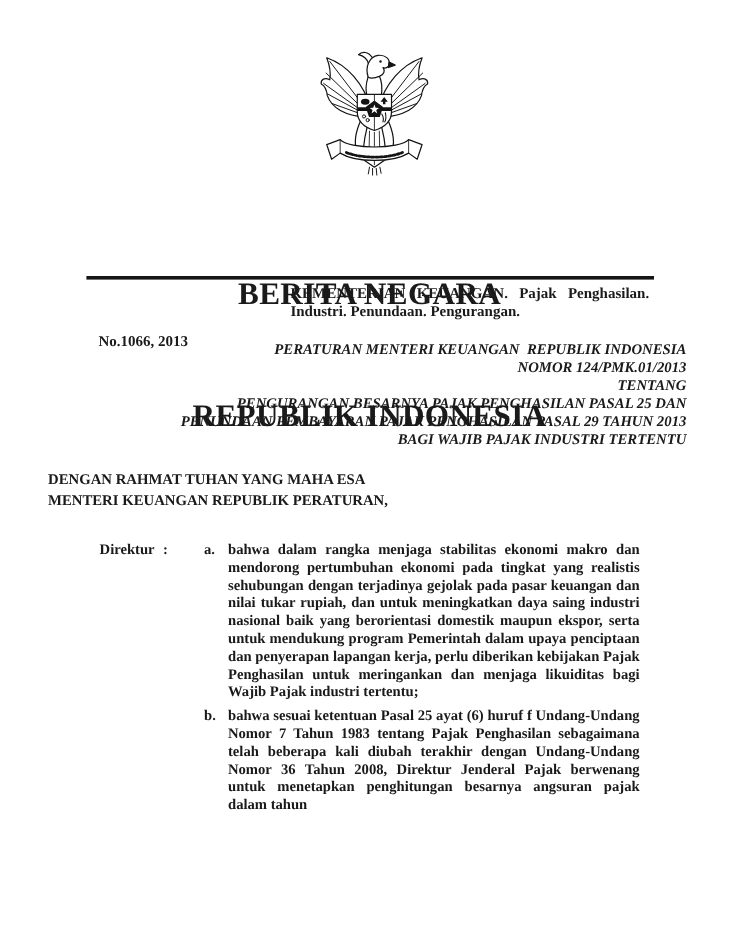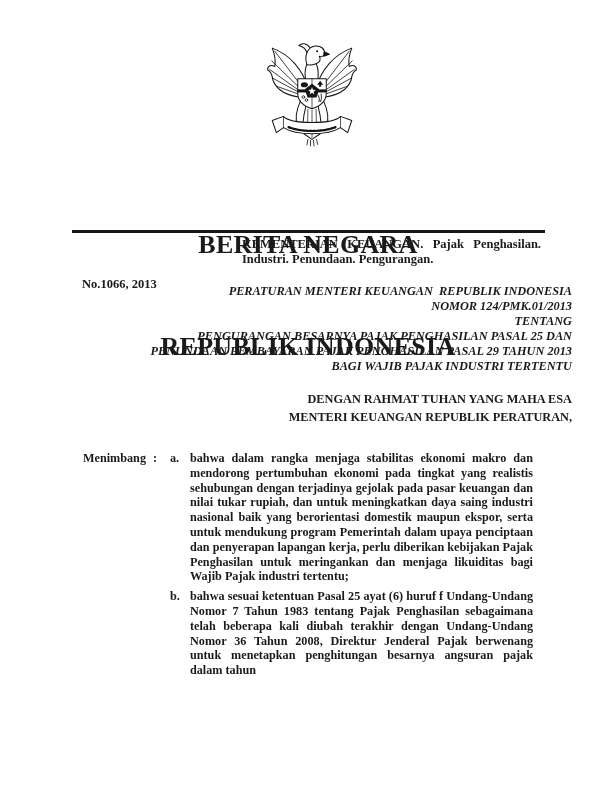--- a/index.html
+++ b/index.html
@@ -86,21 +86,21 @@
     line-height: 15px;
     font-style: italic;
   }
   .title-line { white-space: pre-wrap; }
 
   
   .invocation, .authority {
     position: absolute;
     left: 40px;
     width: 532px;
-    text-align: right;
+    text-align: left;
     font-size: 12.3px;
     line-height: 14px;
   }
   .invocation { top: 392px; }
   .authority  { top: 410px; }
 
   
   .considerations {
     position: absolute;
     left: 83px;
@@ -214,21 +214,21 @@
     <div class="title-line">PENGURANGAN BESARNYA PAJAK PENGHASILAN PASAL 25 DAN</div>
     <div class="title-line">PENUNDAAN PEMBAYARAN PAJAK PENGHASILAN PASAL 29 TAHUN 2013</div>
     <div class="title-line">BAGI WAJIB PAJAK INDUSTRI TERTENTU</div>
   </div>
 
   <div class="invocation">DENGAN RAHMAT TUHAN YANG MAHA ESA</div>
   <div class="authority">MENTERI KEUANGAN REPUBLIK PERATURAN,</div>
 
   <div class="considerations">
     <div class="cons-row">
-      <div class="cons-label"><span>Menimbang</span><span class="cons-colon">:</span></div>
+      <div class="cons-label"><span>Direktur</span><span class="cons-colon">:</span></div>
       <div class="cons-items">
         <div class="cons-item">
           <div class="cons-marker">a.</div>
           <div class="cons-text">bahwa dalam rangka menjaga stabilitas ekonomi makro dan mendorong pertumbuhan ekonomi pada tingkat yang realistis sehubungan dengan terjadinya gejolak pada pasar keuangan dan nilai tukar rupiah, dan untuk meningkatkan daya saing industri nasional baik yang berorientasi domestik maupun ekspor, serta untuk mendukung program Pemerintah dalam upaya penciptaan dan penyerapan lapangan kerja, perlu diberikan kebijakan Pajak Penghasilan untuk meringankan dan menjaga likuiditas bagi Wajib Pajak industri tertentu;</div>
         </div>
         <div class="cons-item">
           <div class="cons-marker">b.</div>
           <div class="cons-text">bahwa sesuai ketentuan Pasal 25 ayat (6) huruf f Undang-Undang Nomor 7 Tahun 1983 tentang Pajak Penghasilan sebagaimana telah beberapa kali diubah terakhir dengan Undang-Undang Nomor 36 Tahun 2008, Direktur Jenderal Pajak berwenang untuk menetapkan penghitungan besarnya angsuran pajak dalam tahun</div>
         </div>
       </div>

